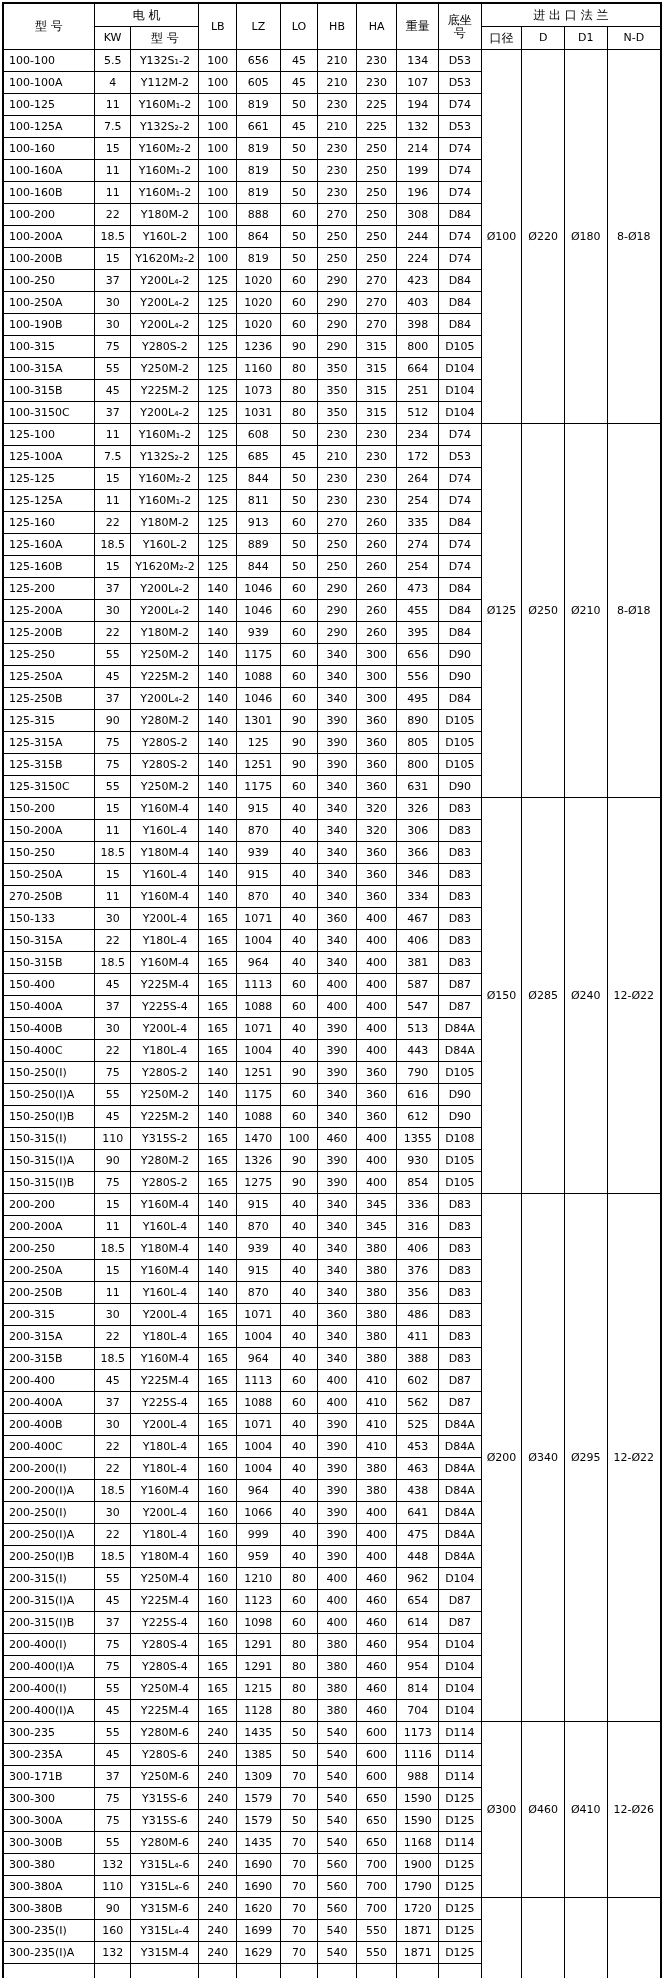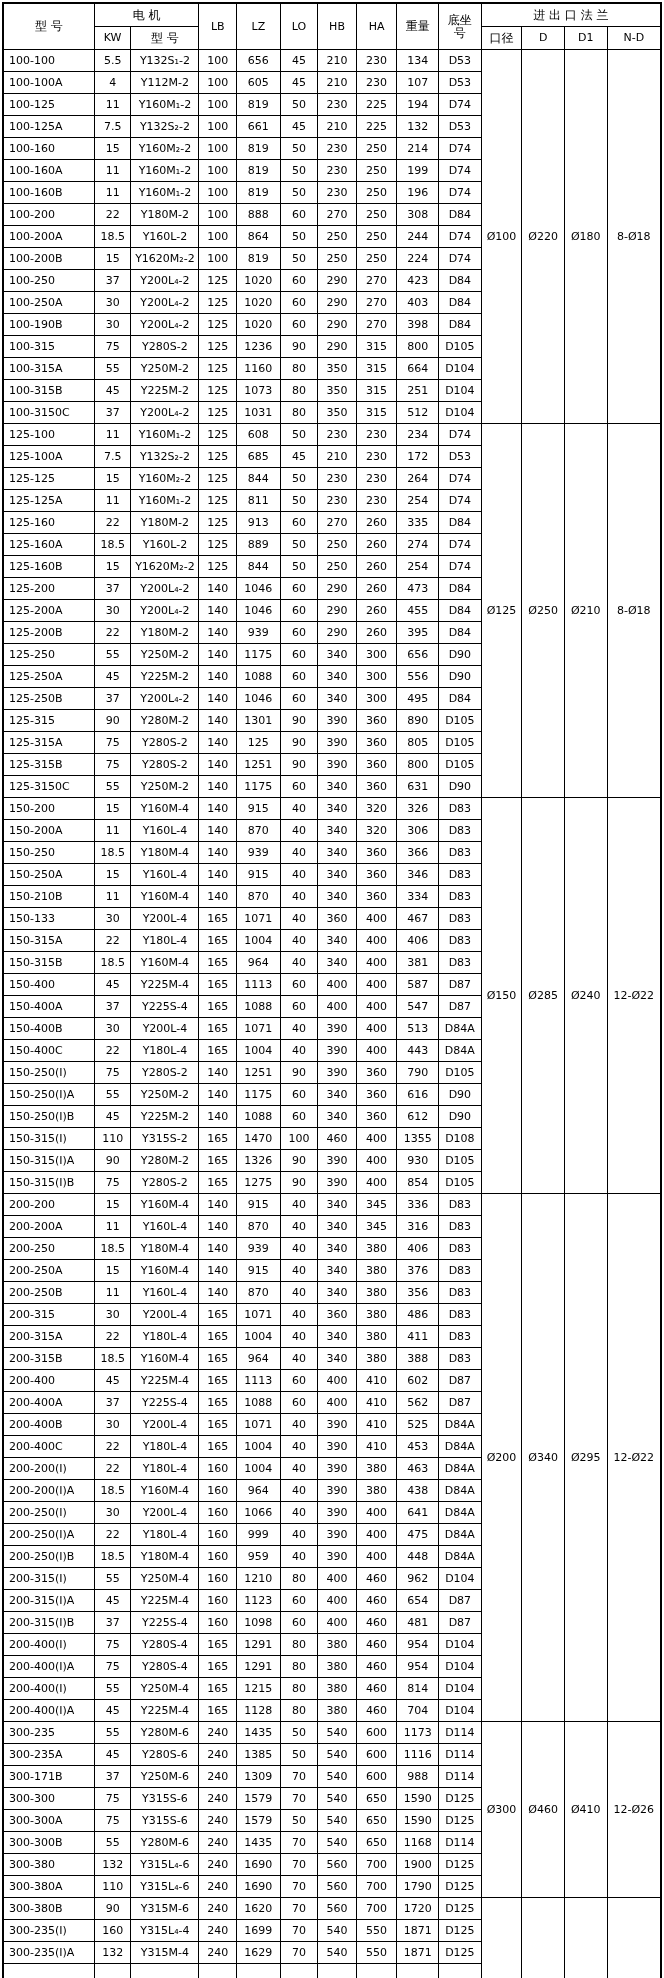--- a/index.html
+++ b/index.html
@@ -537,21 +537,21 @@
         <td>Y160L-4</td>
         <td>140</td>
         <td>915</td>
         <td>40</td>
         <td>340</td>
         <td>360</td>
         <td>346</td>
         <td>D83</td>
       </tr>
       <tr>
-        <td class="model-cell">150-210B</td>
+        <td class="model-cell">270-250B</td>
         <td>11</td>
         <td>Y160M-4</td>
         <td>140</td>
         <td>870</td>
         <td>40</td>
         <td>340</td>
         <td>360</td>
         <td>334</td>
         <td>D83</td>
       </tr>
@@ -945,21 +945,21 @@
       </tr>
       <tr>
         <td class="model-cell">200-315(I)B</td>
         <td>37</td>
         <td>Y225S-4</td>
         <td>160</td>
         <td>1098</td>
         <td>60</td>
         <td>400</td>
         <td>460</td>
-        <td>481</td>
+        <td>614</td>
         <td>D87</td>
       </tr>
       <tr>
         <td class="model-cell">200-400(I)</td>
         <td>75</td>
         <td>Y280S-4</td>
         <td>165</td>
         <td>1291</td>
         <td>80</td>
         <td>380</td>

